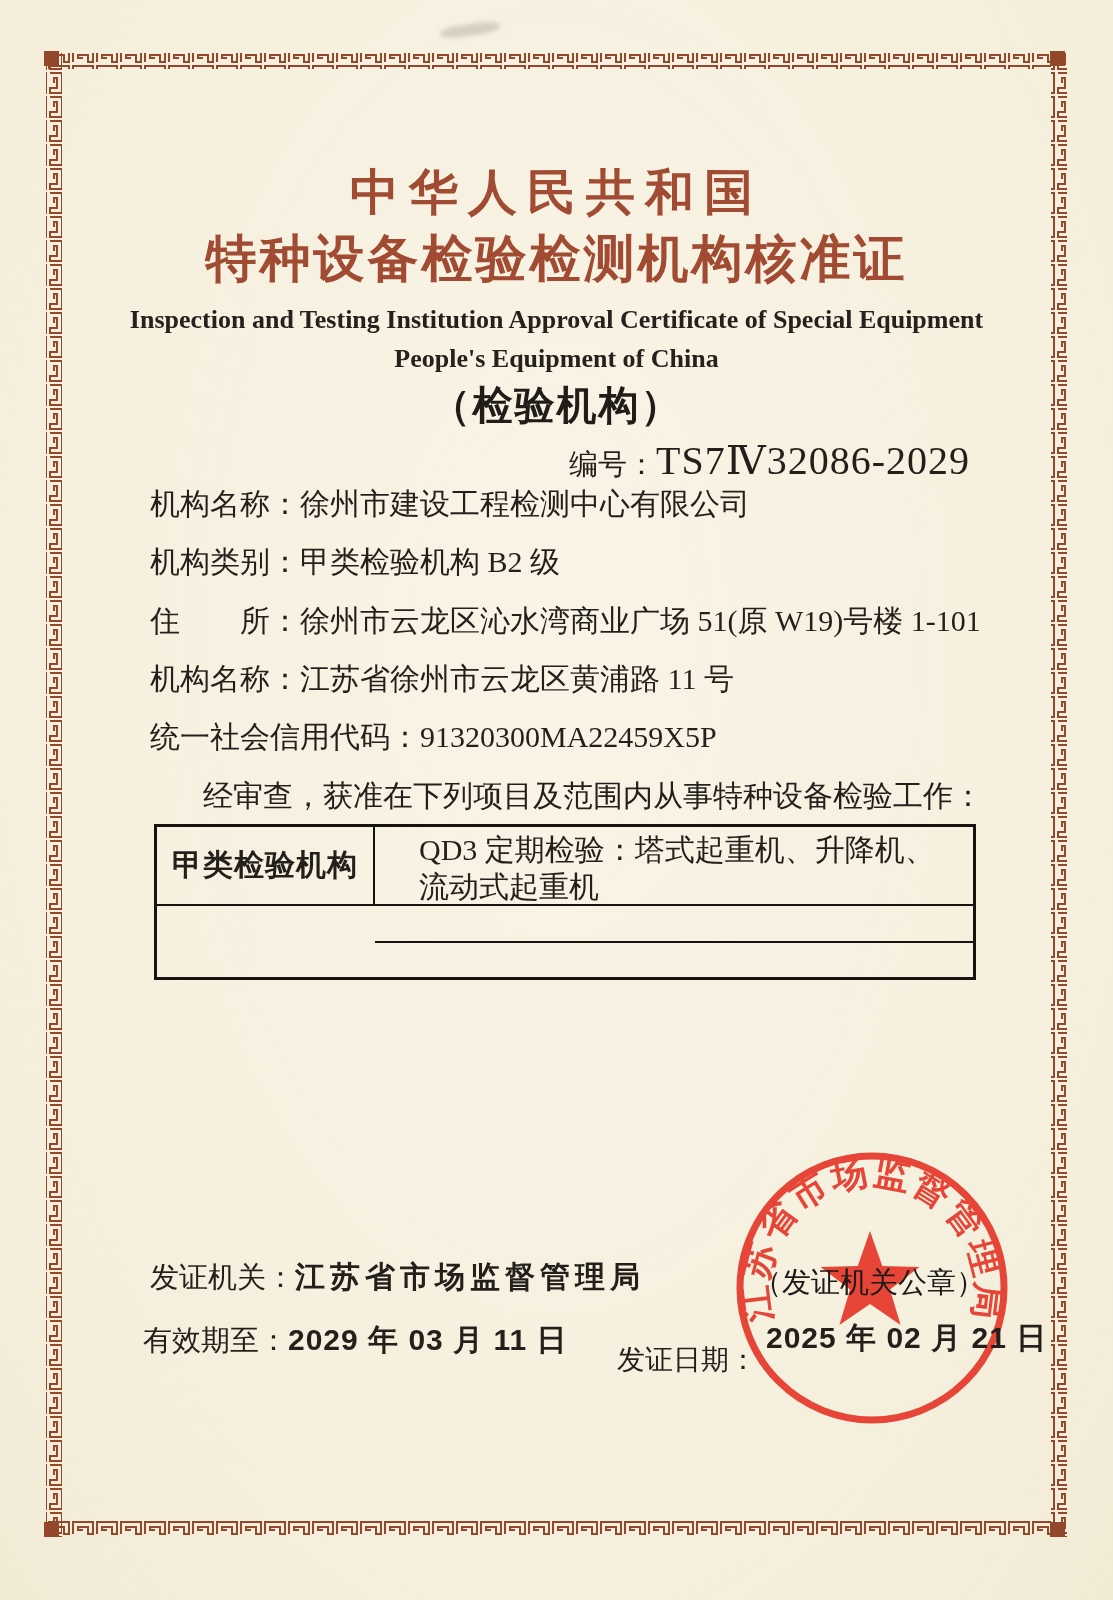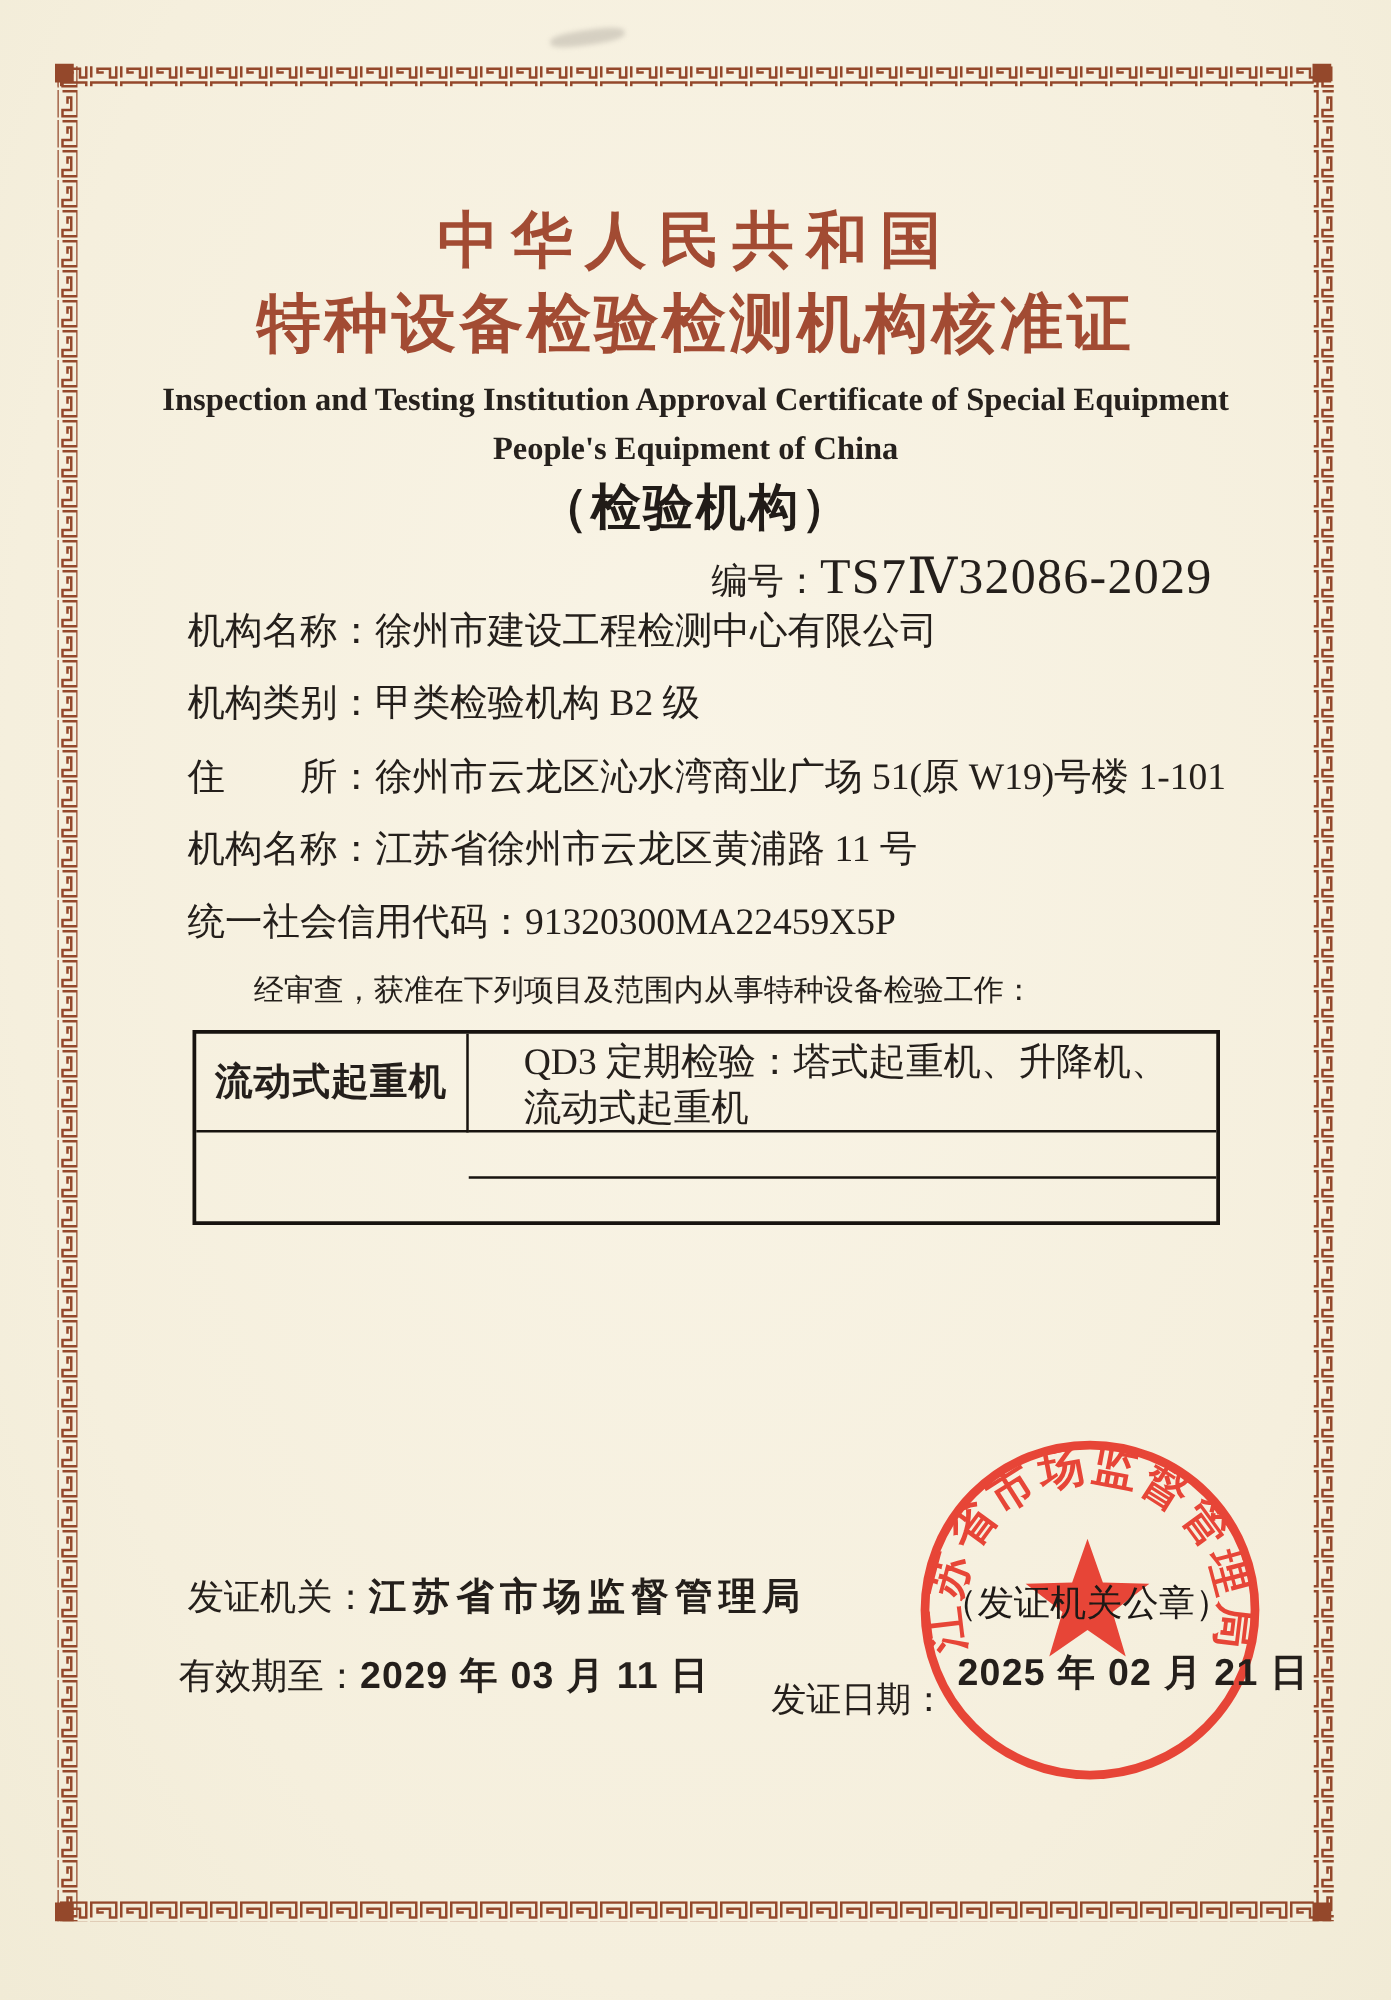--- a/index.html
+++ b/index.html
@@ -35,21 +35,21 @@
     font-family:"Liberation Sans","DejaVu Sans",sans-serif;letter-spacing:2px;
   }
   .serial{
     top:437px;right:143px;font-size:29px;white-space:nowrap;
   }
   .serial .code{font-size:40px;letter-spacing:1px;}
 
   
   .field{left:150px;font-size:30px;white-space:nowrap;}
   .f0{top:484px;} .f1{top:542px;} .f2{top:601px;} .f3{top:659px;} .f4{top:717px;}
-  .statement{left:203px;top:776px;font-size:24px;white-space:nowrap;}
+  .statement{left:203px;top:776px;font-size:30px;white-space:nowrap;}
 
   
   .apv-table{
     left:154px;top:824px;width:822px;height:156px;
     border:3px solid #17130f;box-sizing:border-box;
     display:grid;grid-template-columns:218px 1fr;grid-template-rows:79px 37px 37px;
     background:transparent;
   }
   .apv-table .hcell{
     border-right:2px solid #17130f;
@@ -147,21 +147,21 @@
     <div class="abs field f3">
       <span>机构名称：</span><span>江苏省徐州市云龙区黄浦路 11 号</span>
     </div>
     <div class="abs field f4">
       <span>统一社会信用代码：</span><span>91320300MA22459X5P</span>
     </div>
 
     <div class="abs statement">经审查，获准在下列项目及范围内从事特种设备检验工作：</div>
 
     <div class="abs apv-table">
-      <div class="hcell h1">流动式起重机</div>
+      <div class="hcell h1">甲类检验机构</div>
       <div class="vcell v1">QD3 定期检验：塔式起重机、升降机、流动式起重机</div>
       <div class="vcell v2"></div>
       <div class="vcell v3"></div>
     </div>
 
     <div class="abs issue-authority">
       <span>发证机关：</span><span class="val">江苏省市场监督管理局</span>
     </div>
     <div class="abs valid-until">
       <span>有效期至：</span><span class="date-val">2029 年 03 月 11 日</span>

